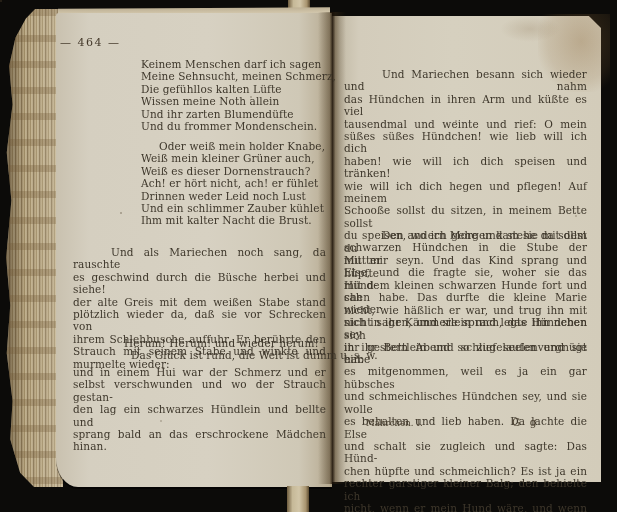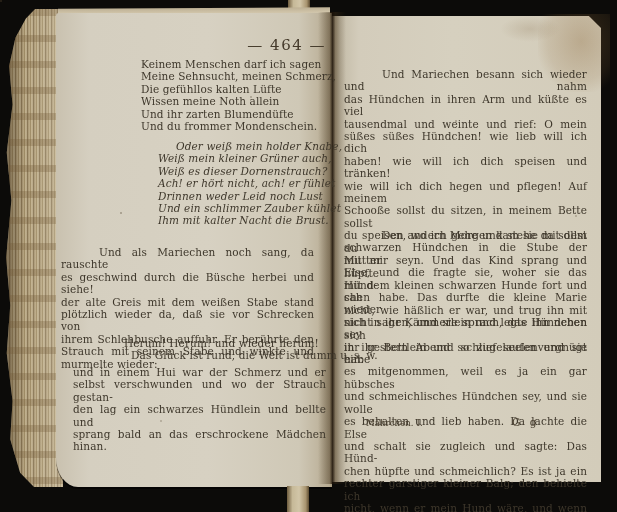--- a/index.html
+++ b/index.html
@@ -65,26 +65,26 @@
       160px 420px 0 rgba(75,62,42,.3), 395px 250px 0 rgba(75,62,42,.35),
       575px 215px 0 rgba(75,62,42,.3), 300px 340px 0 rgba(75,62,42,.25);}
   
   .txt{position:absolute;color:#3e372b;font-size:10.5px;letter-spacing:.1px;}
   .tline{line-height:12.4px;white-space:nowrap;}
   .prose .tline{white-space:normal;text-align:justify;text-align-last:justify;line-height:12.4px;}
   .prose.end-left .tline:last-child{text-align-last:left;}
   .indent-first .tline:first-child{text-indent:38px;}
   .indent-first-sm .tline:first-child{text-indent:18px;}
   .indent-second .tline:nth-child(2){text-indent:7px;}
-  .pg-header{text-align:right;font-size:15px;letter-spacing:1.5px;color:#44392a;}
+  .pg-header{text-align:left;font-size:11px;letter-spacing:1.5px;color:#44392a;}
   .hdr-left{left:60px;top:36px;width:266px;}
   .hdr-right{left:338px;top:50px;width:256px;}
   .stanza1{left:141px;top:58px;}
-  .stanza2{left:158px;top:140px;font-style:italic;}
-  .prose1-left{left:61px;top:246px;width:253px;}
+  .stanza2{left:141px;top:140px;}
+  .prose1-left{left:73px;top:246px;width:253px;}
   .refrain{left:124px;top:337px;}
   .prose2-left{left:73px;top:366px;width:253px;}
   .para1-right{left:344px;top:68px;width:243px;}
   .para2-right{left:344px;top:229px;width:243px;}
   .footer-catchword{left:366px;top:418px;font-size:8.5px;color:#473d2d;}
   .signature{left:480px;top:416px;font-size:10.5px;letter-spacing:3px;color:#473d2d;margin-left:32px;}
 </style>
 </head>
 <body>
 

